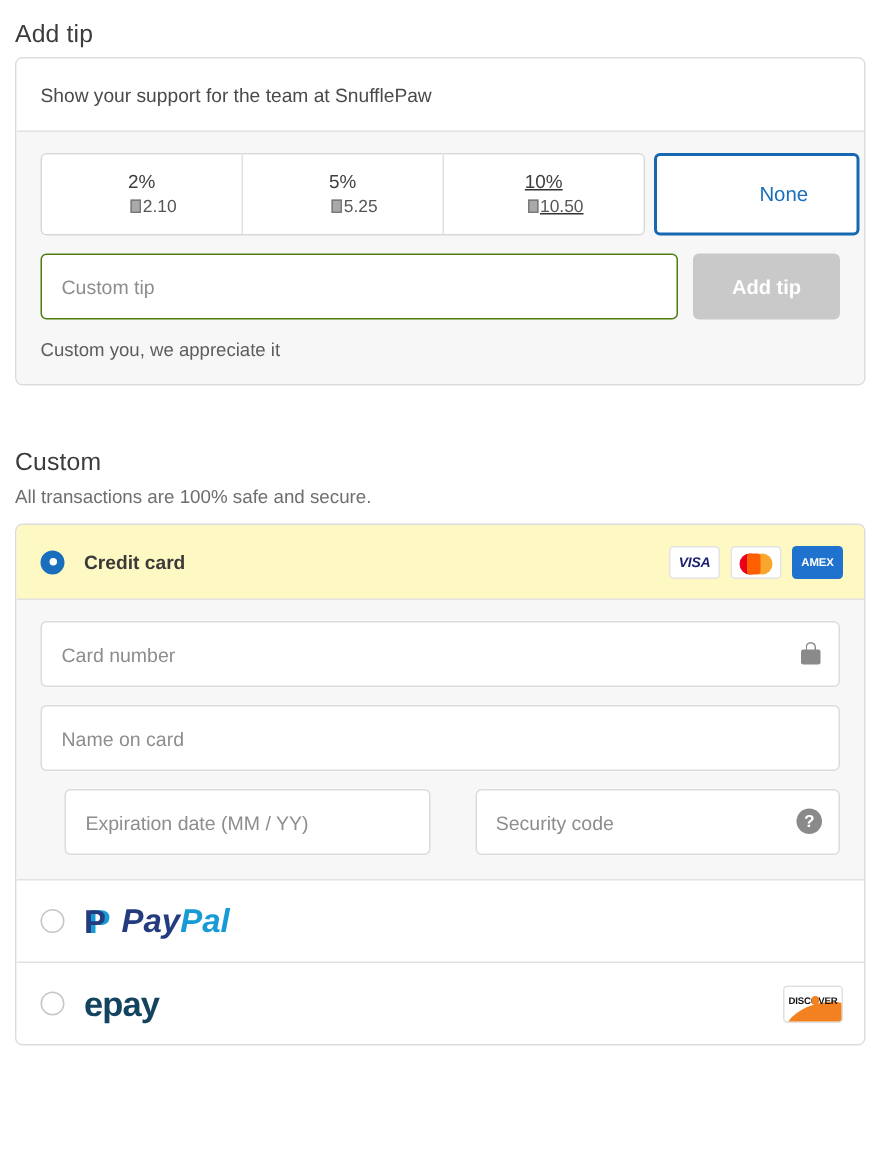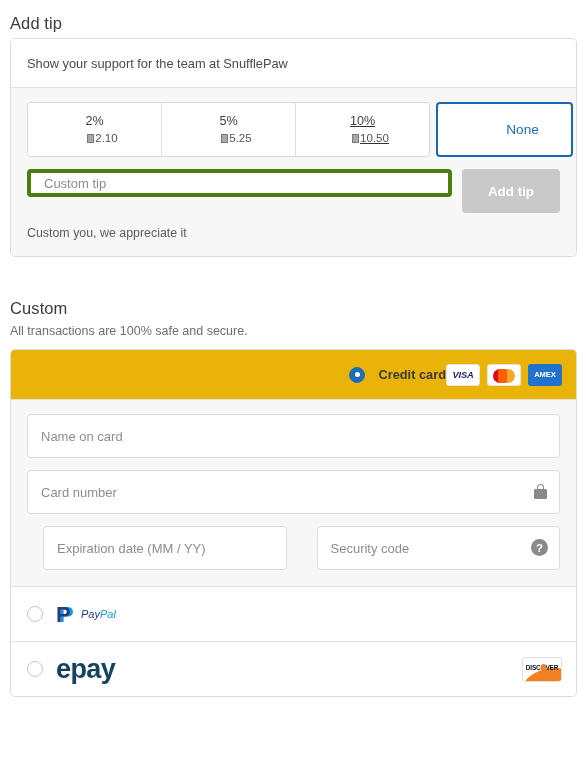--- a/index.html
+++ b/index.html
@@ -100,22 +100,22 @@
     color: #1a6fbd;
     font-size: 13.6px;
     cursor: pointer;
     padding-left: 36px;
   }
 
   
   .custom-row { display: flex; margin-top: 12px; gap: 10px; }
   .custom-input {
     flex: 1 1 auto;
-    height: 28px;
-    border: 4px solid #4d7c0f;
+    height: 44px;
+    border: 1px solid #4d7c0f;
     border-radius: 4px;
     background: #ffffff;
     padding: 0 13px;
     font-size: 13px;
     color: #3c3c3c;
     font-family: "Liberation Sans", sans-serif;
     outline: none;
   }
   .custom-input::placeholder { color: #8d8d8d; }
   .addtip-btn {
@@ -136,22 +136,22 @@
     padding-top: 13px;
   }
 
   
   .pay-card { margin-bottom: 0; }
   .pay-header {
     height: 50px;
     padding: 0 14px 0 16px;
     display: flex;
     align-items: center;
-    justify-content: flex-end;
-    background: #eab308;
+    justify-content: space-between;
+    background: #fef9c3;
     border-bottom: 1px solid #e2e2e2;
   }
   .pay-left { display: flex; align-items: center; gap: 13px; }
   .radio {
     width: 16px; height: 16px; border-radius: 50%;
     border: 1px solid #c6c6c6; background: #ffffff;
     flex: 0 0 16px;
     cursor: pointer;
   }
   .radio.checked {
@@ -236,27 +236,27 @@
 
   
   .paypal { display: flex; align-items: center; gap: 4px; }
   .pp-mark { position: relative; width: 21px; height: 23px; }
   .pp-p-back, .pp-p-front {
     position: absolute; font-size: 22px; font-weight: 700;
     line-height: 23px; font-family: "Liberation Sans", sans-serif;
   }
   .pp-p-back { left: 3px; top: 0; color: #179bd7; }
   .pp-p-front { left: 0; top: 0; color: #253b80; }
-  .pp-word { font-size: 11px; font-weight: 400; font-style: italic; line-height: 20px; }
+  .pp-word { font-size: 22px; font-weight: 700; font-style: italic; line-height: 20px; }
   .pp-pay { color: #253b80; }
   .pp-pal { color: #179bd7; }
 
   
   .epay-word {
-    font-size: 27px; font-weight: 700; color: #144360;
+    font-size: 23px; font-weight: 700; color: #144360;
     line-height: 26px; letter-spacing: -.6px;
   }
 
   
   .brand-disc {
     width: 40px; height: 25px; border-radius: 3px;
     background: #ffffff; border: 1px solid #e0e0e0;
     position: relative; overflow: hidden;
     display: flex; align-items: flex-start; justify-content: center;
   }
@@ -346,29 +346,29 @@
         </span>
         <span class="brand brand-amex">
           <span class="amex-txt">AMEX</span>
         </span>
       </div>
     </div>
 
     <div class="pay-body">
 
       <div class="field-wrap">
-        <input class="field" type="text" placeholder="Name on card" style="">
-      </div>
-
-      <div class="field-wrap">
         <input class="field" type="text" placeholder="Card number" style="">
         <span class="lock">
           <span class="lock-shackle"></span>
             <span class="lock-body"></span>
         </span>
+      </div>
+
+      <div class="field-wrap">
+        <input class="field" type="text" placeholder="Name on card" style="">
       </div>
 
       <div class="field-row">
         <div class="field-wrap">
           <input class="field" type="text" placeholder="Expiration date (MM / YY)" style="">
         </div>
         <div class="field-wrap">
           <input class="field" type="text" placeholder="Security code" style="">
           <span class="help">?</span>
         </div>

